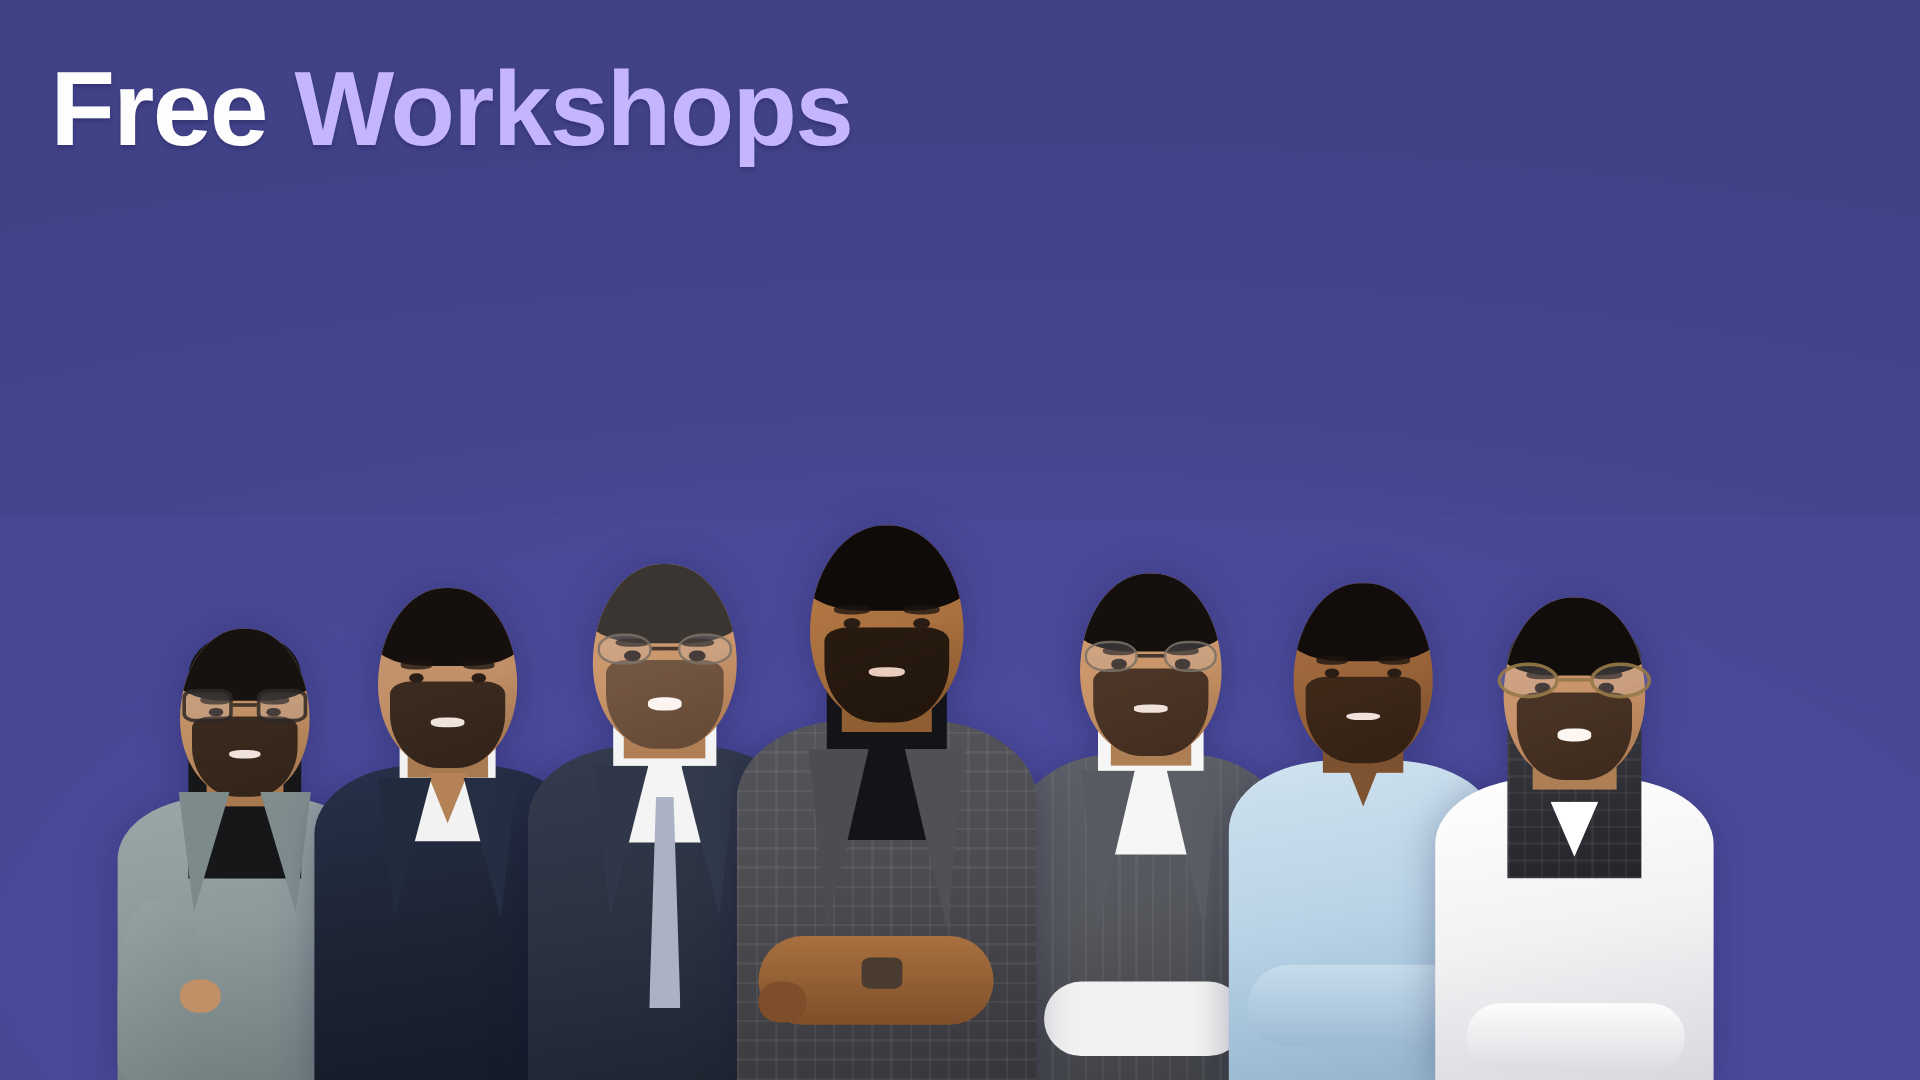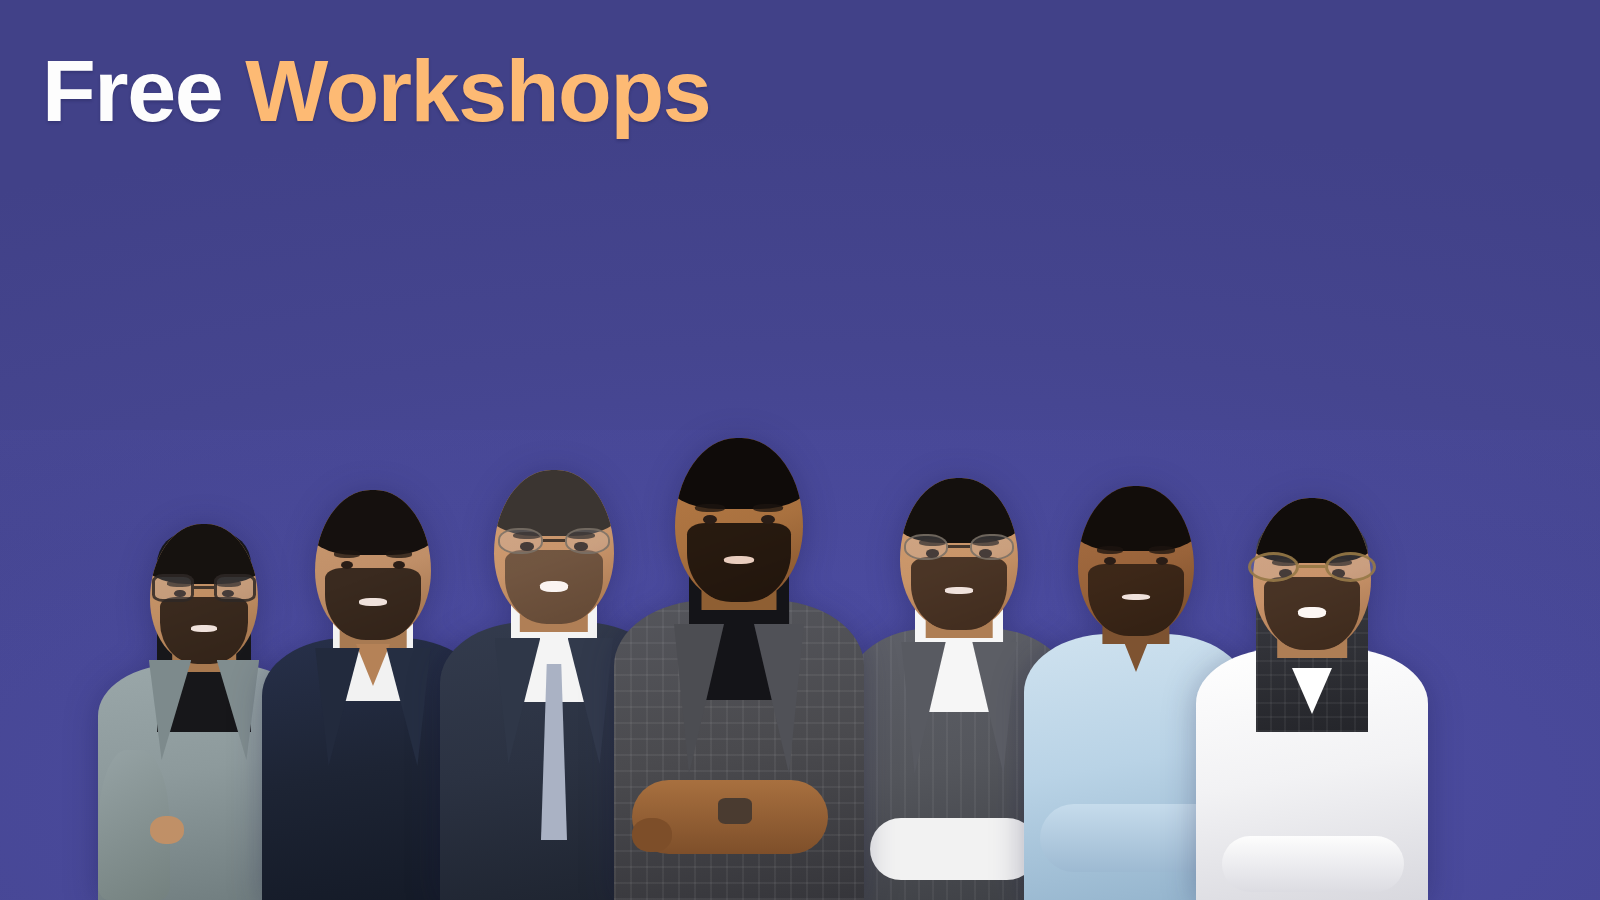--- a/index.html
+++ b/index.html
@@ -49,21 +49,21 @@
   .headline {
     margin-top:22px;
     font-size:88px;
     line-height:1.02;
     font-weight:700;
     letter-spacing:-1.4px;
     white-space:nowrap;
     text-shadow:0 2px 3px rgba(20,20,60,.26);
   }
   .headline .w-free { color:#fdfdfd; }
-  .headline .w-accent { color:#fdba74; }
+  .headline .w-accent { color:#c4b5fd; }
 
   .subcopy {
     margin-top:38px;
     width:1456px;
     font-size:31px;
     line-height:1.47;
     font-weight:400;
     color:#f2f1f7;
     letter-spacing:0.1px;
     text-shadow:0 1px 2px rgba(20,20,60,.22);

